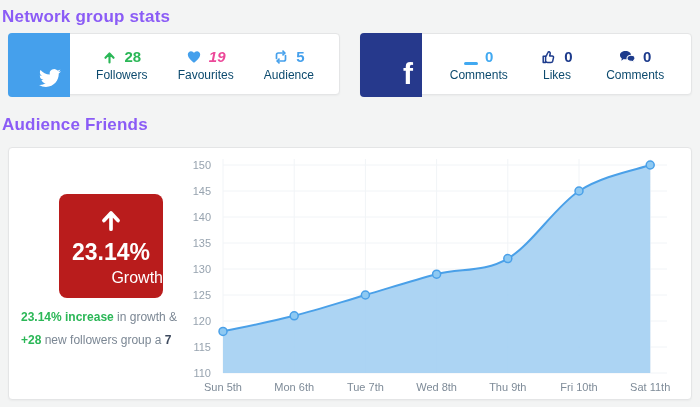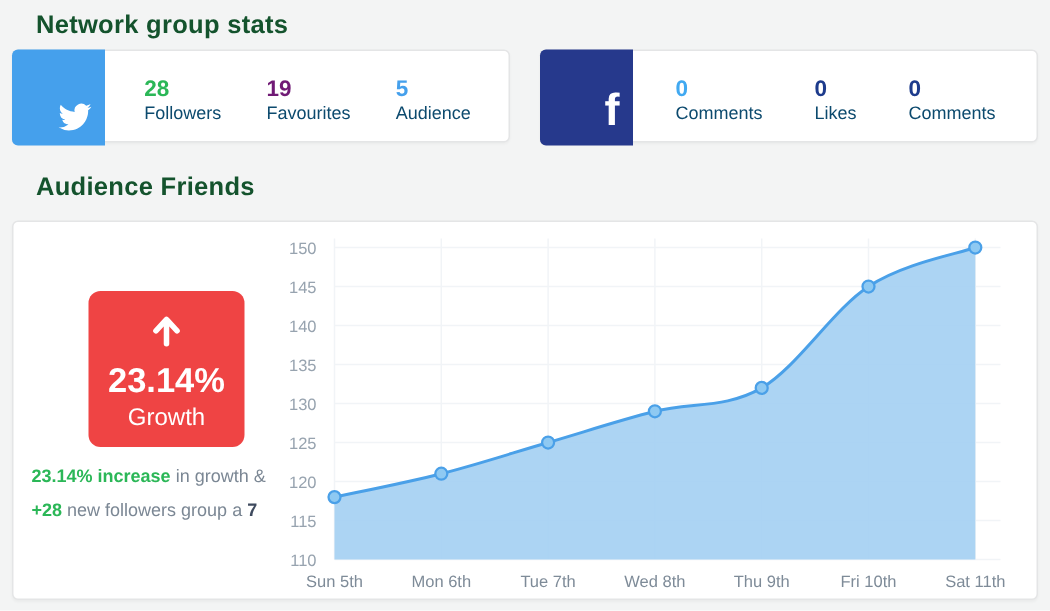--- a/index.html
+++ b/index.html
@@ -4,22 +4,22 @@
 <style>
   * { margin:0; padding:0; box-sizing:border-box; }
   html,body { width:700px; height:407px; overflow:hidden; }
   body {
     font-family:"Liberation Sans", sans-serif;
     background:#f3f4f4;
     position:relative;
     color:#3e4a5e;
   }
   .section-title {
-    position:absolute; left:24px;
-    font-size:17px; font-weight:600; color:#14532d; letter-spacing:.2px;
+    position:absolute; left:2px;
+    font-size:17px; font-weight:600; color:#8b5cf6; letter-spacing:.2px;
   }
   #title-network { top:7px; }
   #title-audience { top:115px; }
 
   .card {
     position:absolute; background:#fff;
     border:1px solid #e4e5e6; border-radius:4px;
     box-shadow:0 1px 2px rgba(0,0,0,.04);
   }
   .network-card { top:33px; width:332px; height:62px; }
@@ -31,34 +31,34 @@
     border-radius:4px 0 0 4px;
   }
   .network-logo svg, .network-logo .f-glyph { position:absolute; right:9px; bottom:8px; }
   .f-glyph { font-size:30px; font-weight:700; color:#fff; line-height:1; right:13px; bottom:4px; }
 
   .stats-row {
     position:absolute; left:62px; right:0; top:0; bottom:0;
     display:flex; align-items:center; justify-content:space-around; padding:0 10px;
   }
   .stat { text-align:center; }
-  .stat-top { display:flex; align-items:flex-start; justify-content:center; gap:7px; height:18px;flex-direction:column; }
+  .stat-top { display:flex; align-items:flex-end; justify-content:center; gap:7px; height:18px; }
   .stat-value { font-size:15px; font-weight:700; }
   .stat-label { font-size:12px; color:#0c4a6e; margin-top:3px; }
   .dash-shape { display:inline-block; width:14px; height:3px; border-radius:2px; }
 
   #chart-card { left:8px; top:147px; width:684px; height:253px; }
 
   .growth-panel {
     position:absolute; left:50px; top:46px; width:104px; height:104px;
     border-radius:8px; text-align:center; color:#fff;
   }
   .growth-panel svg { margin-top:13px; }
   .growth-percent { font-size:23px; font-weight:600; margin-top:2px; }
-  .growth-word { font-size:16px; font-weight:400; margin-top:3px; }
+  .growth-word { font-size:16px; font-weight:400; margin-top:3px;text-align:right; }
 
   .growth-caption {
     position:absolute; left:12px; top:158px; width:180px;
     text-align:left; font-size:12px; line-height:23px; color:#7b8794;
   }
   .cap-green { color:#2bb757; font-weight:700; }
   .cap-dark { color:#3e4a5e; font-weight:700; }
 
   #chart-svg { position:absolute; left:176px; top:3px; }
   #chart-svg text { font-family:"Liberation Sans", sans-serif; }
@@ -82,21 +82,21 @@
           </svg>
         <span class="stat-value" style="color: rgb(43, 183, 87);">28</span>
       </div>
       <div class="stat-label">Followers</div>
     </div>
     <div class="stat">
       <div class="stat-top">
         <svg width="16" height="16" viewBox="0 0 16 16">
             <path fill="#45a0ec" d="M8 13.8 C7.7 13.6 1.8 9.7 1.8 5.6 C1.8 3.5 3.4 2.2 5 2.2 C6.3 2.2 7.4 2.9 8 4 C8.6 2.9 9.7 2.2 11 2.2 C12.6 2.2 14.2 3.5 14.2 5.6 C14.2 9.7 8.3 13.6 8 13.8 Z"></path>
           </svg>
-        <span class="stat-value" style="color: #701a75;">19</span>
+        <span class="stat-value" style="color: #ec4899; font-style: italic;">19</span>
       </div>
       <div class="stat-label">Favourites</div>
     </div>
     <div class="stat">
       <div class="stat-top">
         <svg width="16" height="16" viewBox="0 0 16 16">
           <g fill="none" stroke="#45a0ec" stroke-width="1.7" stroke-linecap="round" stroke-linejoin="round">
             <path d="M3.5 9.5 V5.8 A1.8 1.8 0 0 1 5.3 4 H11.6"></path>
               <path d="M10 2.2 L11.8 4 L10 5.8"></path>
             <path d="M12.5 6.5 V10.2 A1.8 1.8 0 0 1 10.7 12 H4.4"></path>
@@ -143,21 +143,21 @@
         <span class="stat-value" style="color: rgb(29, 59, 140);">0</span>
       </div>
       <div class="stat-label">Comments</div>
     </div>
   </div>
 </div>
 
 <div class="section-title" id="title-audience">Audience Friends</div>
 
 <div class="card" id="chart-card">
-  <div class="growth-panel" style="background: #ef4444;">
+  <div class="growth-panel" style="background: #b91c1c;">
     <svg width="26" height="26" viewBox="0 0 24 24">
         <path d="M12 20.5 V6 M5.5 12.5 L12 5.5 L18.5 12.5" fill="none" stroke="#ffffff" stroke-width="3.4" stroke-linecap="round" stroke-linejoin="round"></path>
       </svg>
     <div class="growth-percent">23.14%</div>
     <div class="growth-word">Growth</div>
   </div>
 
   <div class="growth-caption">
     <div><span class="cap-green">23.14% increase</span><span> in growth &amp;</span></div>
     <div><span class="cap-green">+28</span><span> new followers group a </span><span class="cap-dark">7</span></div>

